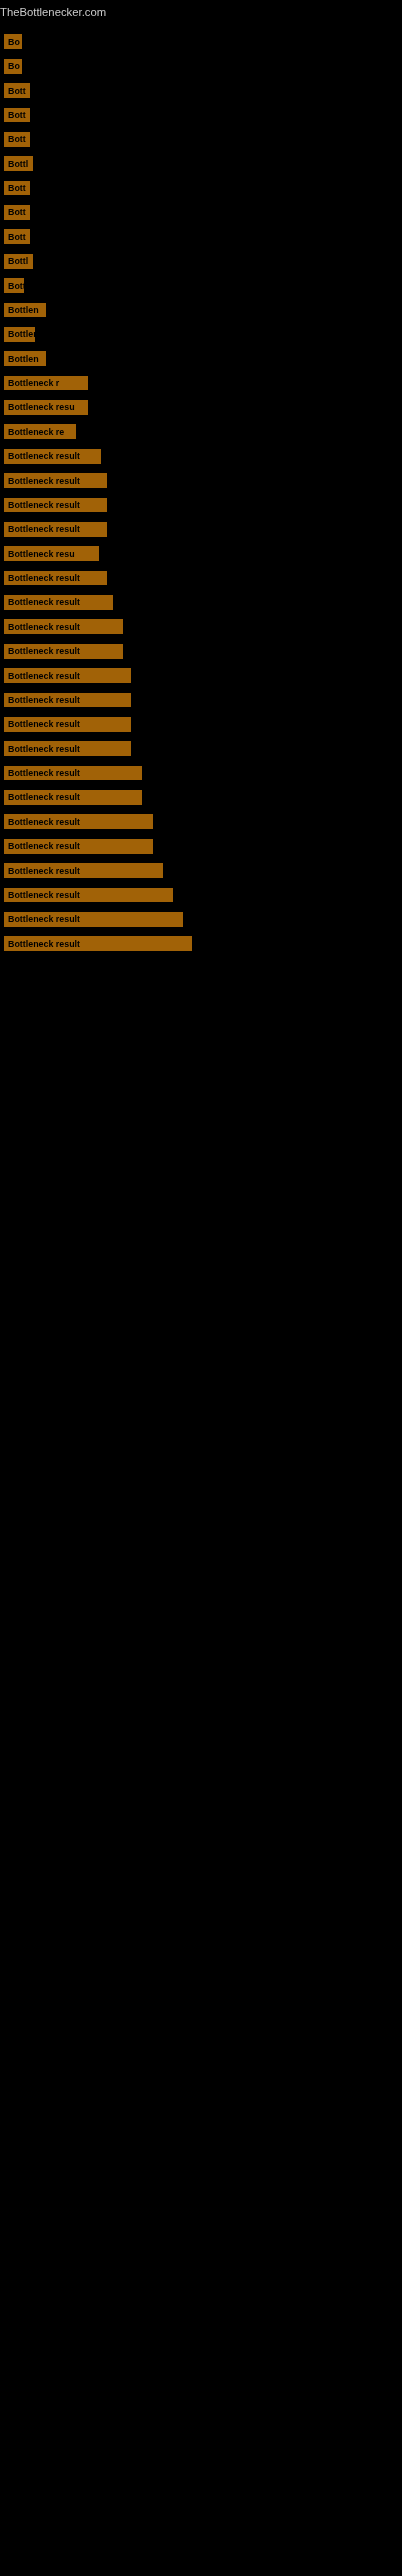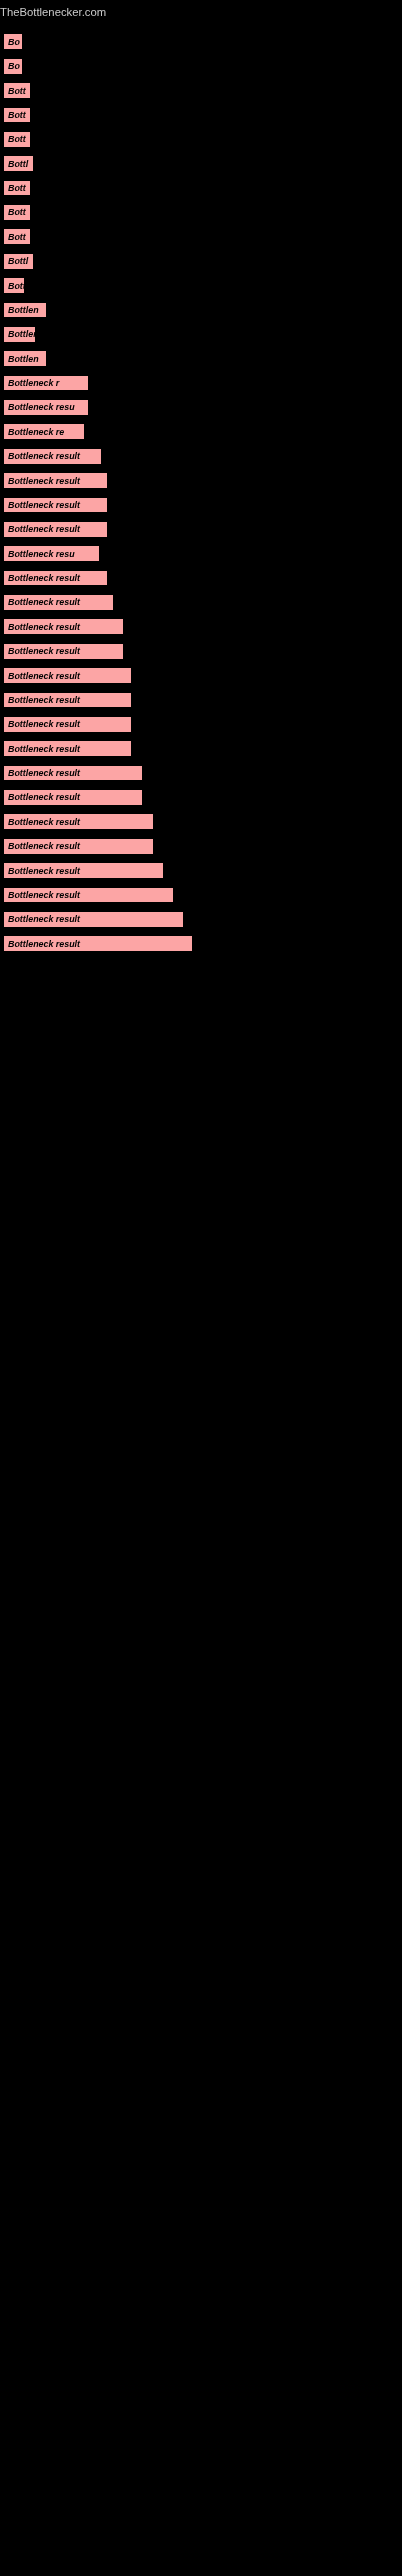--- a/index.html
+++ b/index.html
@@ -23,29 +23,28 @@
     .items-container {
       padding: 8px 0 8px 4px;
     }
     .item-row {
       display: flex;
       align-items: center;
       margin-bottom: 0px;
       padding: 4.8px 0;
     }
     .item-label {
-      background-color: #fca5a5;
+      background-color: #a16207;
       color: #000;
       font-size: 8.9px;
       font-weight: bold;
       padding: 2.4px 4px;
       white-space: nowrap;
       overflow: hidden;
       display: inline-block;
-      font-style: italic;
     }
   </style>
 </head>
 <body>
 
 <div class="site-title">
   <span>TheBottlenecker.com</span>
 </div>
 
 <div class="items-container" id="items-container">
@@ -91,21 +90,21 @@
     <div class="item-row">
       <span class="item-label" style="width: 42px;">Bottlen</span>
     </div>
     <div class="item-row">
       <span class="item-label" style="width: 84px;">Bottleneck r</span>
     </div>
     <div class="item-row">
       <span class="item-label" style="width: 84px;">Bottleneck resu</span>
     </div>
     <div class="item-row">
-      <span class="item-label" style="width: 80px;">Bottleneck re</span>
+      <span class="item-label" style="width: 72px;">Bottleneck re</span>
     </div>
     <div class="item-row">
       <span class="item-label" style="width: 97px;">Bottleneck result</span>
     </div>
     <div class="item-row">
       <span class="item-label" style="width: 103px;">Bottleneck result</span>
     </div>
     <div class="item-row">
       <span class="item-label" style="width: 103px;">Bottleneck result</span>
     </div>

